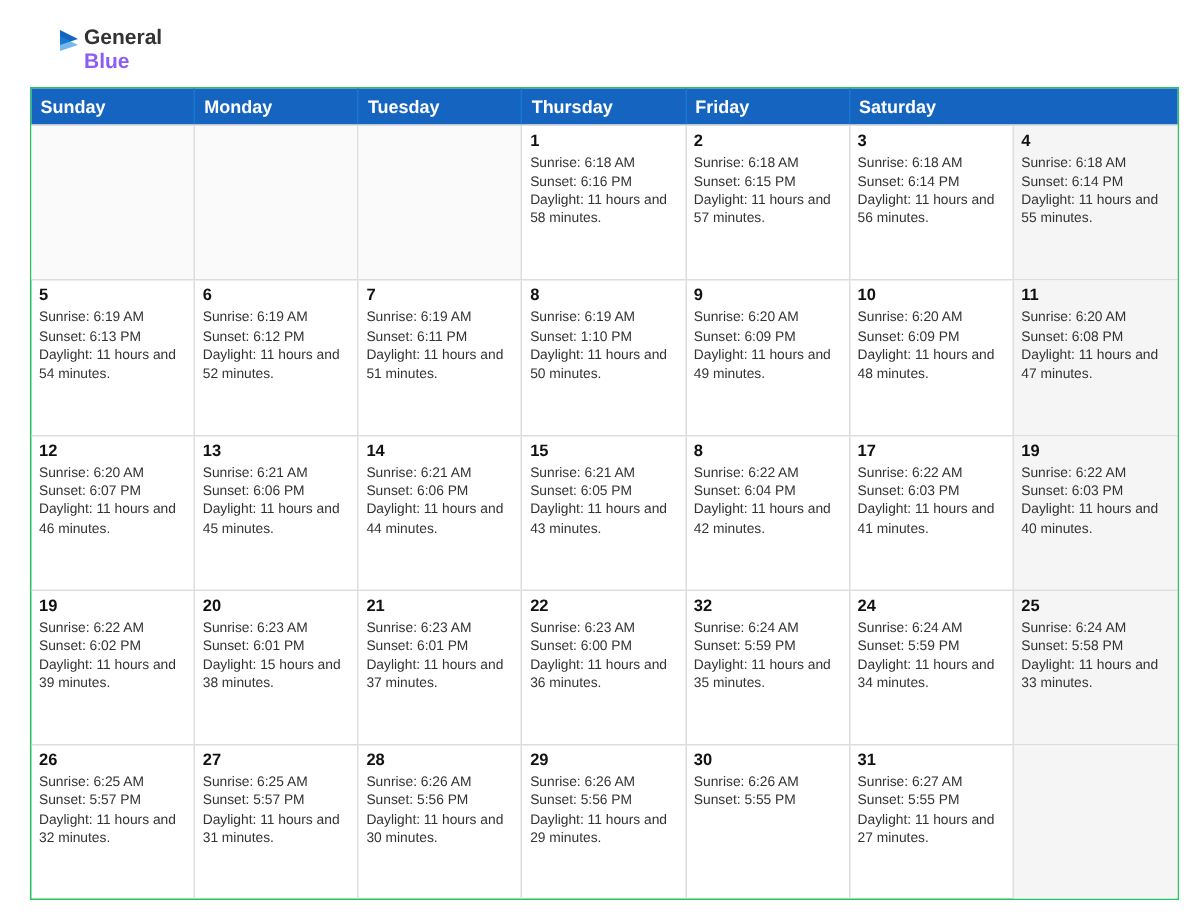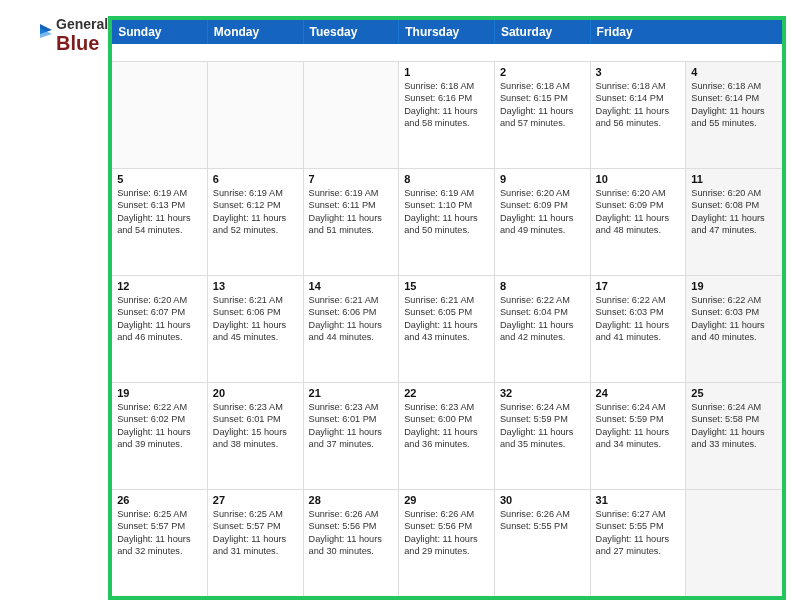--- a/index.html
+++ b/index.html
@@ -8,21 +8,21 @@
       height: 612px;
       font-family: Arial, sans-serif;
       background: #fff;
       overflow: hidden;
     }
     .page {
       width: 792px;
       height: 612px;
       padding: 16px 6px 12px 20px;
       display: flex;
-      flex-direction: row;
+      flex-direction: column;
     }
     .header {
       display: flex;
       justify-content: space-between;
       align-items: flex-start;
       margin-bottom: 10px;
     }
     .logo {
       display: flex;
       align-items: center;
@@ -38,22 +38,21 @@
       line-height: 1.1;
     }
     .subtitle {
       font-size: 15px;
       color: #444;
     }
     .calendar {
       flex: 1;
       display: flex;
       flex-direction: column;
-      border: 4px solid #22c55e;
-      gap: 17px;
+      border: 1px solid #22c55e;
     }
     .cal-header-row {
       display: grid;
       grid-template-columns: repeat(7, 1fr);
       background: #1565C0;
     }
     .cal-header-cell {
       color: #fff;
       font-size: 12px;
       font-weight: bold;
@@ -100,37 +99,37 @@
 
 <div class="page">
   <div class="header">
     <div class="logo">
   <svg width="32" height="32" viewBox="0 0 32 32">
     <polygon points="20,4 32,10 20,14" fill="#1565C0"></polygon>
     <polygon points="20,8 32,14 20,18" fill="#1a88e0" opacity="0.6"></polygon>
   </svg>
   <div style="line-height:1.15">
     <div style="font-size:14px;font-weight:bold;color:#333">General</div>
-    <div style="font-size:20px;font-weight:bold;color:#7f1d1d">Blue</div>
+    <div style="font-size:14px;font-weight:bold;color:#8b5cf6">Blue</div>
   </div>
 </div>
     <div class="title-block">
       <div class="month-title"></div>
       <div class="subtitle"></div>
     </div>
   </div>
 
   <div class="calendar">
     <div class="cal-header-row">
     <div class="cal-header-cell">Sunday</div>
         <div class="cal-header-cell">Monday</div>
         <div class="cal-header-cell">Tuesday</div>
         <div class="cal-header-cell">Thursday</div>
+        <div class="cal-header-cell">Friday</div>
         <div class="cal-header-cell">Saturday</div>
-        <div class="cal-header-cell">Friday</div>
       </div>
     <div class="cal-body">
     <div class="cal-week">
           <div class="cal-cell empty"></div>
           <div class="cal-cell empty"></div>
           <div class="cal-cell empty"></div>
           <div class="cal-cell">
             <div class="day-num">1</div>
             <div class="cell-line">Sunrise: 6:18 AM</div>
             <div class="cell-line">Sunset: 6:16 PM</div>

